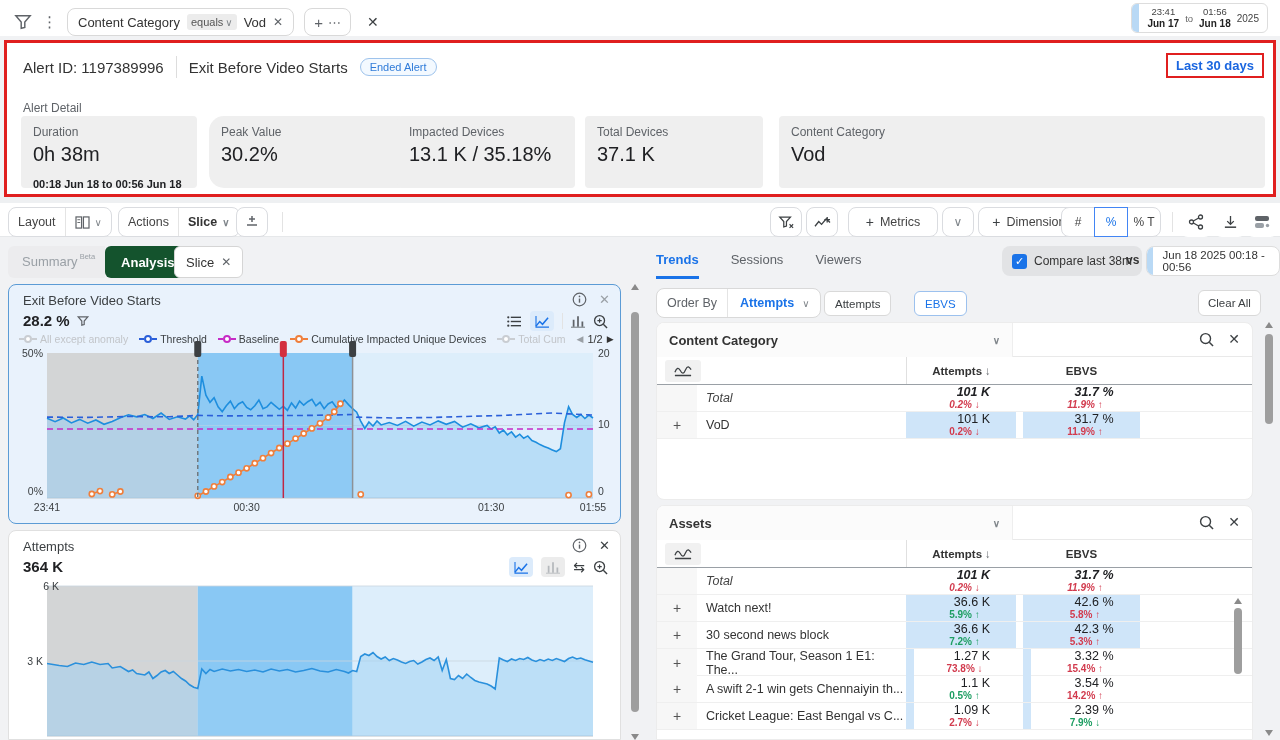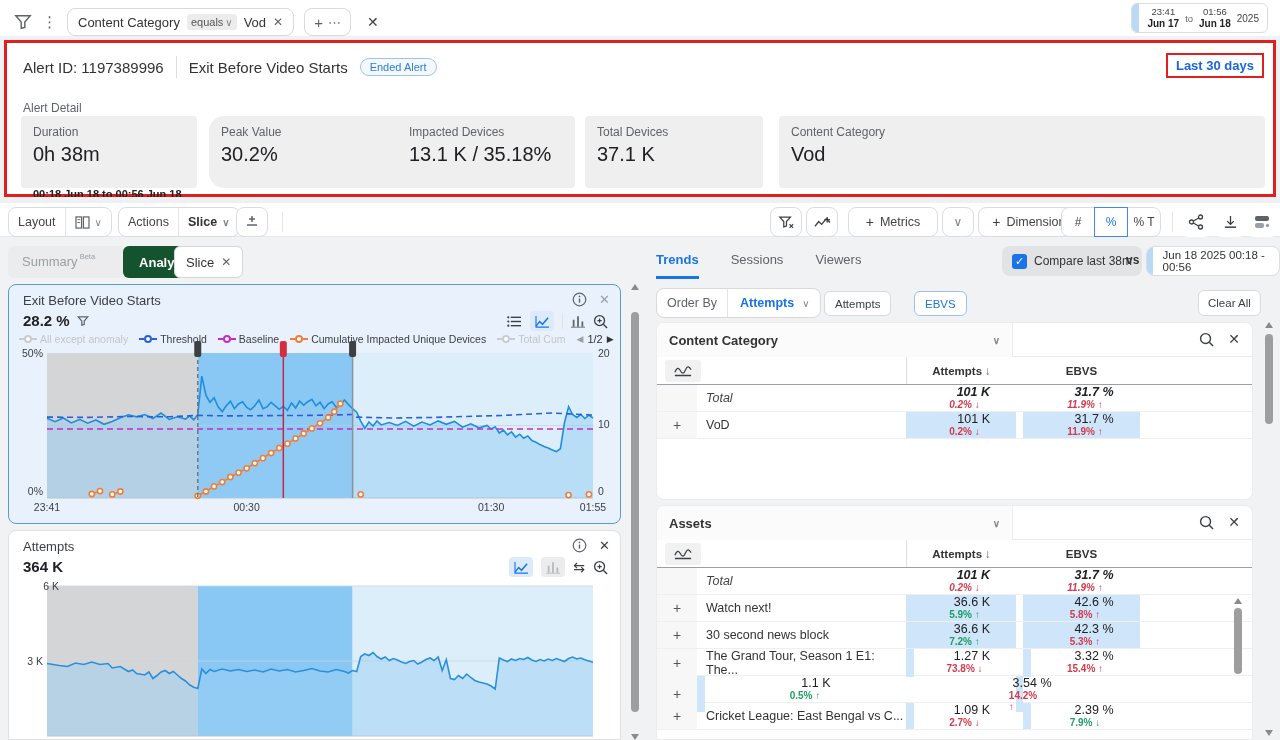--- a/index.html
+++ b/index.html
@@ -29,40 +29,40 @@
   .b-row1 { position:absolute; left:16px; top:13px; display:flex; align-items:center; gap:12px; }
   .b-id { font-size:15px; color:#333; }
   .b-div { width:1px; height:22px; background:#ddd; }
   .b-title { font-size:15px; color:#333; }
   .b-badge { font-size:11px; color:#2f7bd9; border:1px solid #9ec3ec; background:#f3f9ff; border-radius:10px; padding:2px 9px; }
   .b-last { position:absolute; right:9px; top:10px; border:2px solid #e01f1f; padding:3px 8px; font-size:13px; font-weight:bold; color:#1a66e0; }
   .b-sec { position:absolute; font-size:12px; color:#5f6368; top:58px; }
   .b-card { position:absolute; top:73px; height:72px; background:#efefef; border-radius:4px; padding:9px 12px; }
   .b-card .lbl { font-size:12px; color:#5f6368; }
   .b-card .val { font-size:20px; color:#202124; margin-top:4px; }
-  .b-card .sub { font-size:11px; font-weight:bold; color:#202124; margin-top:22px; }
+  .b-card .sub { font-size:11px; font-weight:bold; color:#202124; margin-top:12px; }
 
   
   .toolbar { position:absolute; left:0; top:197px; width:1280px; height:40px; background:#fff; border-top:6px solid #eef0f2; border-bottom:1px solid #e6e8ea; }
   .tgroup { position:absolute; top:4px; height:30px; border:1px solid #dadce0; border-radius:8px; background:#fff; display:flex; align-items:center; font-size:12.5px; color:#444; }
   .tgroup .seg { padding:0 9px; display:flex; align-items:center; gap:5px; height:100%; }
   .tgroup .seg + .seg { border-left:1px solid #e4e4e4; }
   .tdiv { position:absolute; top:9px; width:1px; height:20px; background:#e3e3e3; }
   .ibtn { position:absolute; top:4px; height:30px; width:32px; border:1px solid #dadce0; border-radius:8px; background:#fff; display:flex; align-items:center; justify-content:center; }
   .ibtn.noborder { border:none; }
   .unit { position:absolute; top:4px; height:30px; display:flex; }
   .unit > div { width:34px; border:1px solid #dadce0; margin-left:-1px; display:flex; align-items:center; justify-content:center; font-size:12px; color:#444; background:#fff; }
   .unit > div:first-child { border-radius:8px 0 0 8px; }
   .unit > div:last-child { border-radius:0 8px 8px 0; }
   .unit > div.active { border:1px solid #4285f4; color:#1a73e8; z-index:2; }
   .chev { font-size:10px; color:#80868b; }
 
   
   .seg-tabs { position:absolute; left:8px; top:246px; height:32px; display:flex; border-radius:6px; overflow:hidden; }
-  .seg-summary { background:#ececee; color:#9aa0a6; font-size:13px; display:flex; align-items:flex-start; padding:8px 28px 0 14px; }
+  .seg-summary { background:#ececee; color:#9aa0a6; font-size:13px; display:flex; align-items:flex-start; padding:8px 10px 0 14px; }
   .seg-summary sup { font-size:7.5px; margin-left:2px; margin-top:-2px; }
   .seg-analysis { background:#14532d; color:#fff; font-size:13px; font-weight:bold; display:flex; align-items:center; padding:0 16px; border-radius:6px; }
   .slice-chip { position:absolute; left:174px; top:246px; height:32px; background:#fff; border:1px solid #d5d5d5; border-radius:6px; display:flex; align-items:center; gap:7px; padding:0 11px; font-size:13px; color:#333; }
   .rtab { font-size:13px; color:#5f6368; padding-bottom:9px; }
   .rtab.active { color:#1a73e8; font-weight:bold; border-bottom:3px solid #1a73e8; }
   .rtabs { position:absolute; left:656px; top:252px; display:flex; gap:32px; }
   .cmp-chip { position:absolute; left:1002px; top:246px; height:30px; background:#e2e3e5; border-radius:8px; display:flex; align-items:center; gap:7px; padding:0 10px; }
   .cbox { width:15px; height:15px; background:#1a73e8; border-radius:3px; color:#fff; font-size:11px; display:flex; align-items:center; justify-content:center; }
   .cmp-lbl { font-size:12px; color:#333; }
   .vs { position:absolute; left:1126px; top:253px; font-size:12px; font-weight:bold; color:#333; }
@@ -690,20 +690,21 @@
           </div>
           <div></div>
           <div class="cell-num eb hl-strip">
             <span class="val">3.32 %</span>
             <span class="delta red">15.4% ↑</span>
           </div>
           <div></div>
         </div>
         <div class="trow">
           <div class="cell-ex">+</div>
+          <div class="cell-name">A swift 2-1 win gets Chennaiyin th...</div>
           <div class="cell-num hl-strip">
             <span class="val">1.1 K</span>
             <span class="delta green">0.5% ↑</span>
           </div>
           <div></div>
           <div class="cell-num eb hl-strip">
             <span class="val">3.54 %</span>
             <span class="delta red">14.2% ↑</span>
           </div>
           <div></div>

